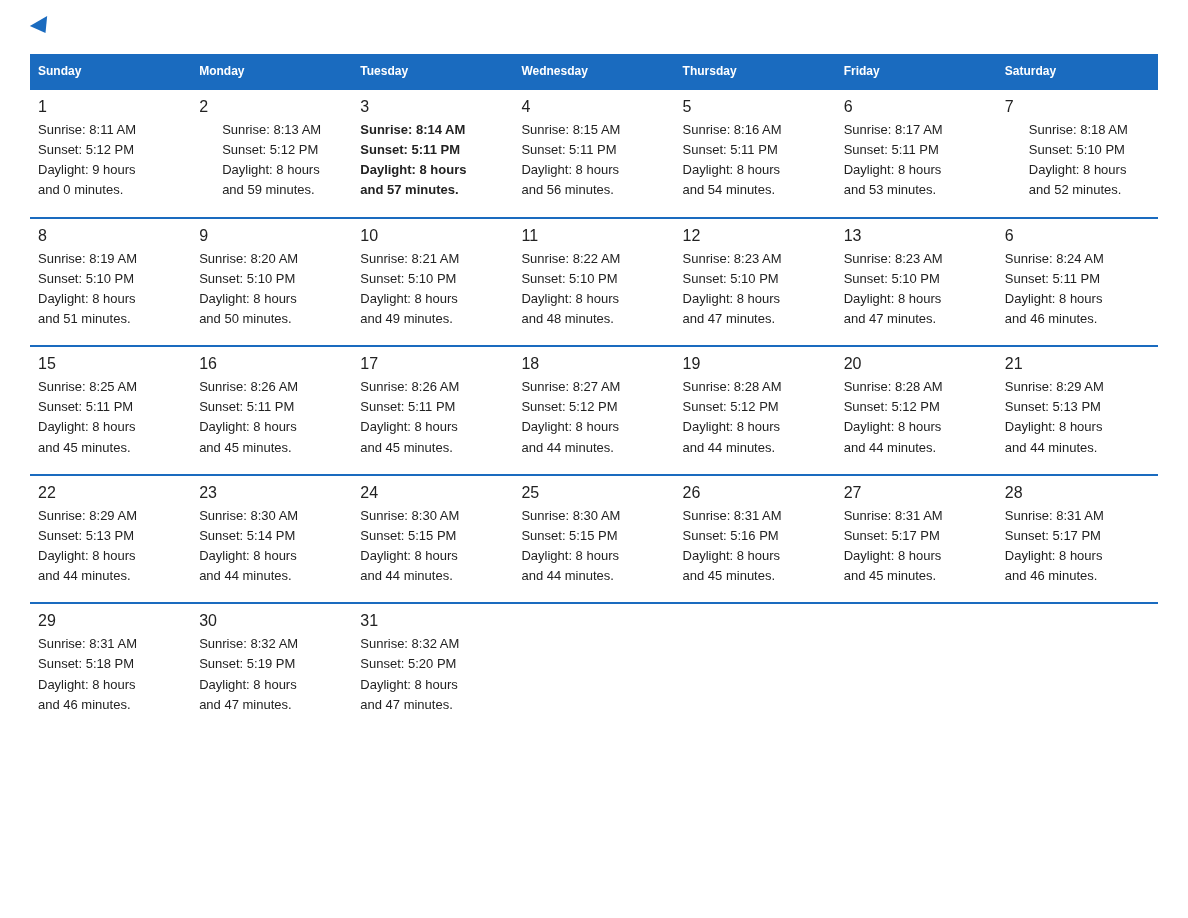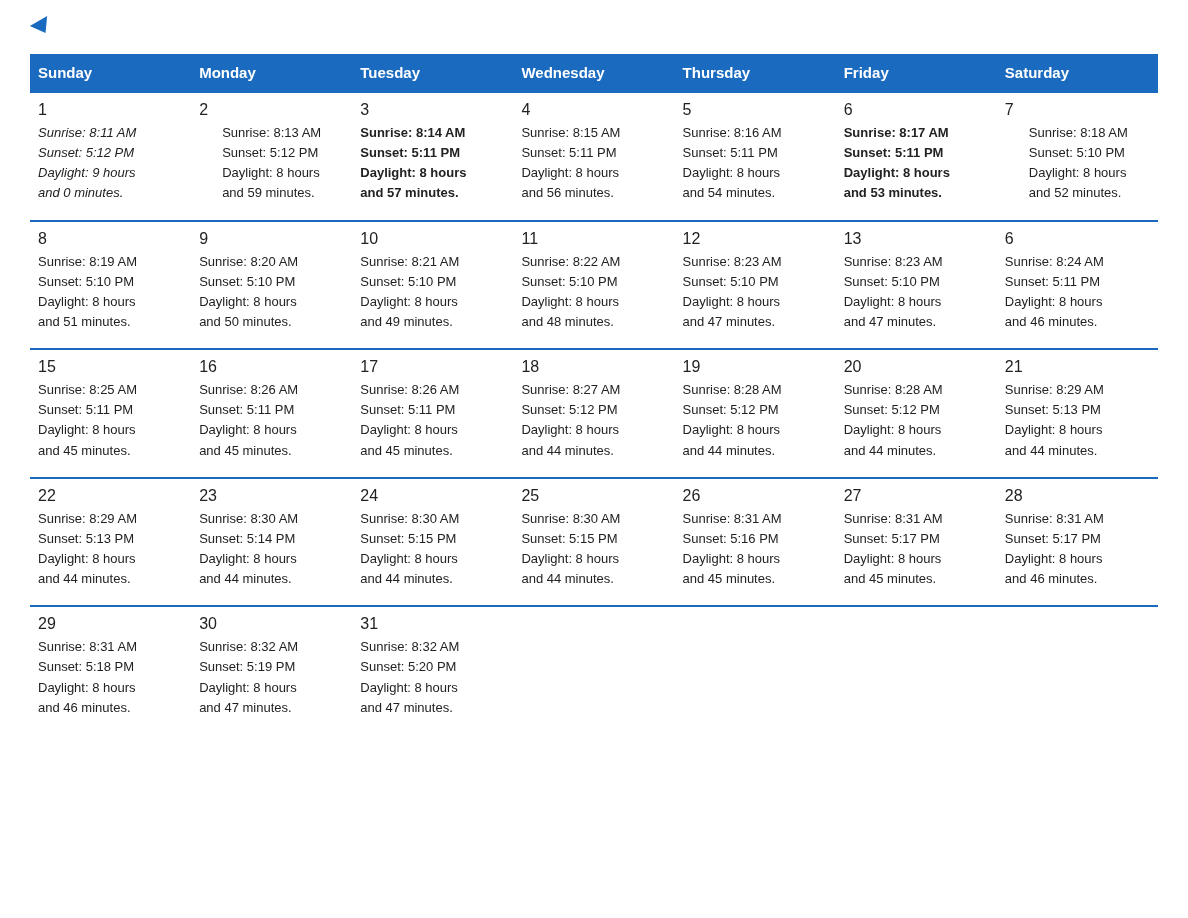--- a/index.html
+++ b/index.html
@@ -65,21 +65,21 @@
       width: 100%;
       border-collapse: collapse;
       table-layout: fixed;
     }
     thead tr {
       background-color: #1a6bbf;
       color: #fff;
     }
     thead th {
       padding: 10px 8px;
-      font-size: 15px;
+      font-size: 12px;
       font-weight: bold;
       text-align: left;
       border: none;
     }
     tbody tr {
       border-top: 2px solid #1a6bbf;
       vertical-align: top;
     }
     tbody td {
       padding: 8px 8px 16px 8px;
@@ -127,21 +127,21 @@
         <th>Wednesday</th>
         <th>Thursday</th>
         <th>Friday</th>
         <th>Saturday</th>
       </tr>
   </thead>
   <tbody id="calendar-body">
   <tr>
         <td>
           <span class="day-num">1</span>
-          <div class="day-detail" style="white-space: pre-line; font-style: italic;">Sunrise: 8:11 AM
+          <div class="day-detail" style="white-space: pre-line;">Sunrise: 8:11 AM
 Sunset: 5:12 PM
 Daylight: 9 hours
 and 0 minutes.</div>
         </td>
         <td>
           <span class="day-num">2</span>
           <div class="day-detail" style="white-space: pre-line; margin-left: 23px;">Sunrise: 8:13 AM
 Sunset: 5:12 PM
 Daylight: 8 hours
 and 59 minutes.</div>
@@ -162,21 +162,21 @@
         </td>
         <td>
           <span class="day-num">5</span>
           <div class="day-detail" style="white-space: pre-line;">Sunrise: 8:16 AM
 Sunset: 5:11 PM
 Daylight: 8 hours
 and 54 minutes.</div>
         </td>
         <td>
           <span class="day-num">6</span>
-          <div class="day-detail" style="white-space: pre-line; font-weight: bold;">Sunrise: 8:17 AM
+          <div class="day-detail" style="white-space: pre-line;">Sunrise: 8:17 AM
 Sunset: 5:11 PM
 Daylight: 8 hours
 and 53 minutes.</div>
         </td>
         <td>
           <span class="day-num">7</span>
           <div class="day-detail" style="white-space: pre-line; margin-left: 24px;">Sunrise: 8:18 AM
 Sunset: 5:10 PM
 Daylight: 8 hours
 and 52 minutes.</div>

